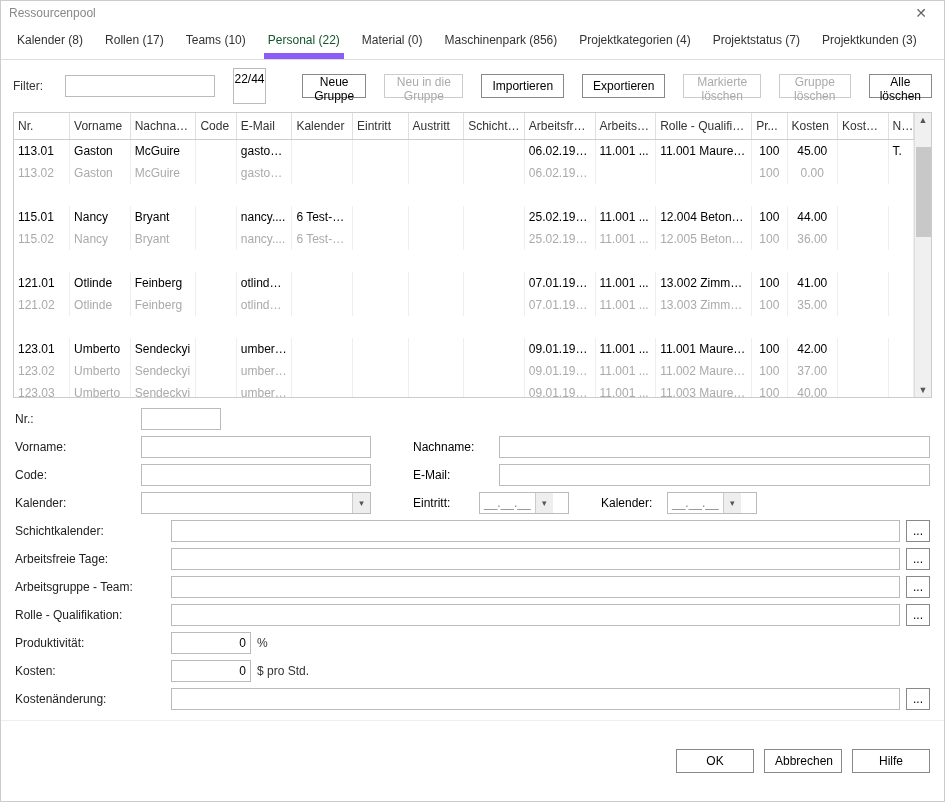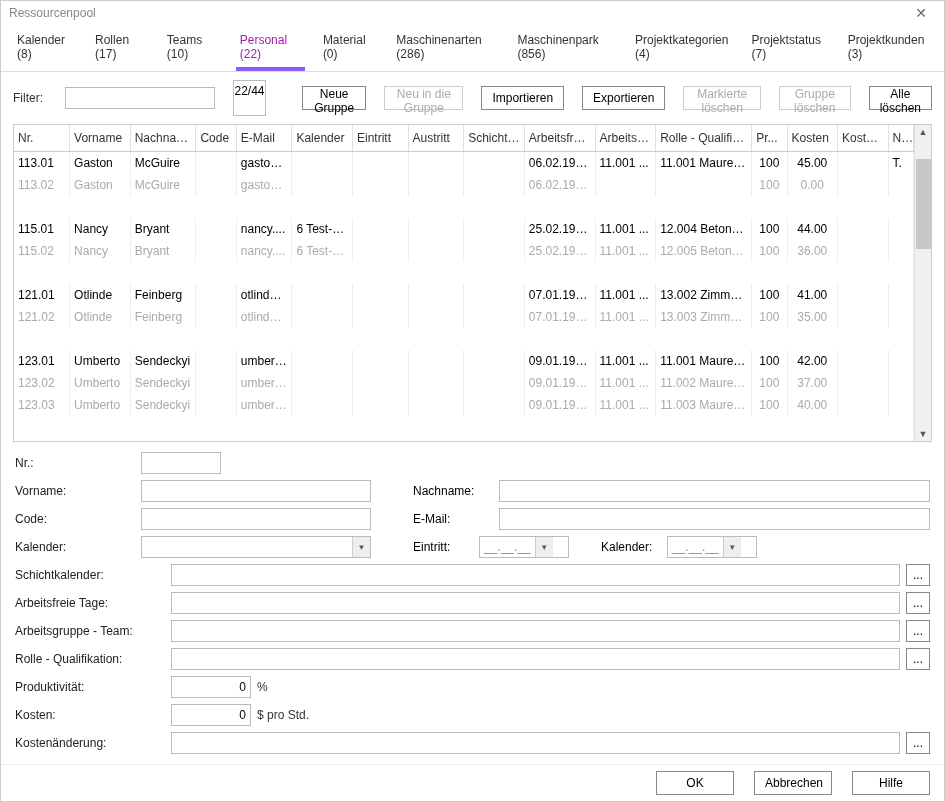--- a/index.html
+++ b/index.html
@@ -3,21 +3,21 @@
 <meta charset="utf-8">
 <style>
   * { box-sizing: border-box; font-family: "Segoe UI", Tahoma, sans-serif; font-size: 12px; }
   body { margin: 0; background: #fff; color: #000; }
   .window { width: 945px; height: 802px; border: 1px solid #ccc; display: flex; flex-direction: column; background: #fff; }
   .titlebar { display: flex; align-items: center; justify-content: space-between; padding: 4px 8px; color: #888; }
   .titlebar .title { font-size: 12px; }
   .titlebar .close { width: 30px; text-align: center; cursor: pointer; color: #666; font-size: 14px; }
   .tabs { display: flex; gap: 14px; padding: 4px 12px 0 12px; border-bottom: 1px solid #ddd; }
   .tab { padding: 4px 4px 6px 4px; color: #333; cursor: pointer; }
-  .tab.active { color: #a21caf; border-bottom: 4px solid #8b5cf6; }
+  .tab.active { color: #14532d; border-bottom: 6px solid #8b5cf6; }
   .toolbar { display: flex; align-items: center; gap: 18px; padding: 8px 12px; }
   .toolbar .lbl { color: #333; margin-right: 4px; }
   .toolbar input[type=text] { border: 1px solid #bbb; height: 22px; padding: 2px 4px; }
   .filter-input { width: 150px; }
   .count-box { width: 55px; text-align: center; border: 1px solid #bbb; height: 36px; line-height: 20px; }
   .btn { border: 1px solid #888; background: #fff; height: 24px; padding: 0 10px; cursor: pointer; }
   .btn:disabled { color: #aaa; border-color: #ccc; cursor: default; }
   .spacer { flex: 1; }
   .grid-wrap { margin: 0 12px; border: 1px solid #ccc; height: 330px; overflow: hidden; position: relative; display: flex; }
   .grid-scroll { overflow: hidden; flex: 1; }
@@ -37,40 +37,39 @@
   .finput { border: 1px solid #bbb; height: 22px; padding: 2px 4px; }
   .w80 { width: 80px; }
   .w230 { width: 230px; }
   .wlong { flex: 1; }
   .wnum { width: 80px; text-align: right; }
   .combo { border: 1px solid #bbb; height: 22px; display: inline-flex; align-items: center; }
   .combo .cval { padding: 0 4px; color: #888; }
   .combo .caret { width: 18px; text-align: center; background: #eee; border-left: 1px solid #ccc; cursor: pointer; font-size: 9px; color: #555; height: 100%; display: flex; align-items: center; justify-content: center; }
   .dotbtn { width: 24px; height: 22px; border: 1px solid #888; background: #fff; cursor: pointer; text-align: center; line-height: 18px; }
   .unit { color: #333; }
-  .bottom-btns { display: flex; justify-content: flex-end; gap: 20px; padding: 6px 14px; border-top: 1px solid #eee; margin-top: auto; }
+  .bottom-btns { display: flex; justify-content: flex-end; gap: 10px; padding: 28px 14px; border-top: 1px solid #eee; margin-top: auto; }
   .bottom-btns .btn { width: 78px; }
 </style>
 </head>
 <body>
 
 <div class="window">
 
   <div class="titlebar">
     <span class="title">Ressourcenpool</span>
     <span class="close">✕</span>
   </div>
 
   <div class="tabs" id="tabs">
       <span class="tab">Kalender (8)</span>
       <span class="tab">Rollen (17)</span>
       <span class="tab">Teams (10)</span>
       <span class="tab active">Personal (22)</span>
       <span class="tab">Material (0)</span>
-      <span class="tab">Maschinenarten (286)</span>
       <span class="tab">Maschinenpark (856)</span>
       <span class="tab">Projektkategorien (4)</span>
       <span class="tab">Projektstatus (7)</span>
       <span class="tab">Projektkunden (3)</span>
     </div>
 
   <div class="toolbar">
     <span class="lbl">Filter:</span>
     <input type="text" class="filter-input finput" style="">
     <div class="count-box">22/44</div>

